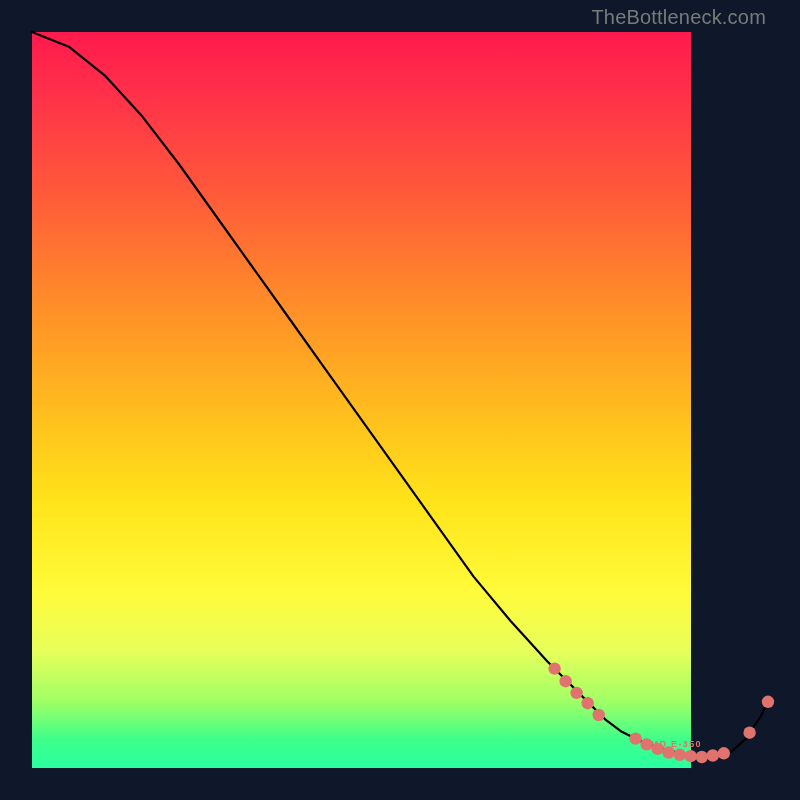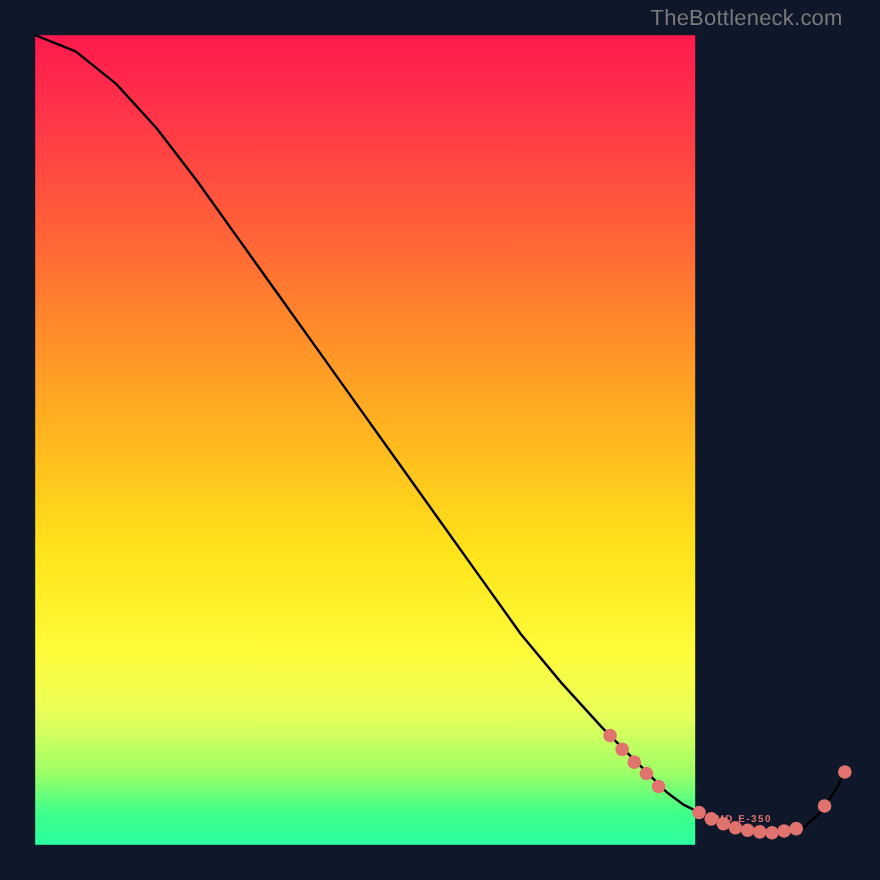--- a/index.html
+++ b/index.html
@@ -14,21 +14,21 @@
   .frame {
     position: relative;
     width: 800px;
     height: 800px;
     background: #0f172a;
   }
   .plot {
     position: absolute;
     left: 32px;
     top: 32px;
-    width: 600px;
+    width: 659px;
     height: 736px;
     
     background: linear-gradient(
       to bottom,
       #ff1a4d 0%,
       #ff2f4a 8%,
       #ff5a3a 22%,
       #ff8a2a 36%,
       #ffb81f 50%,
       #ffe41a 64%,

